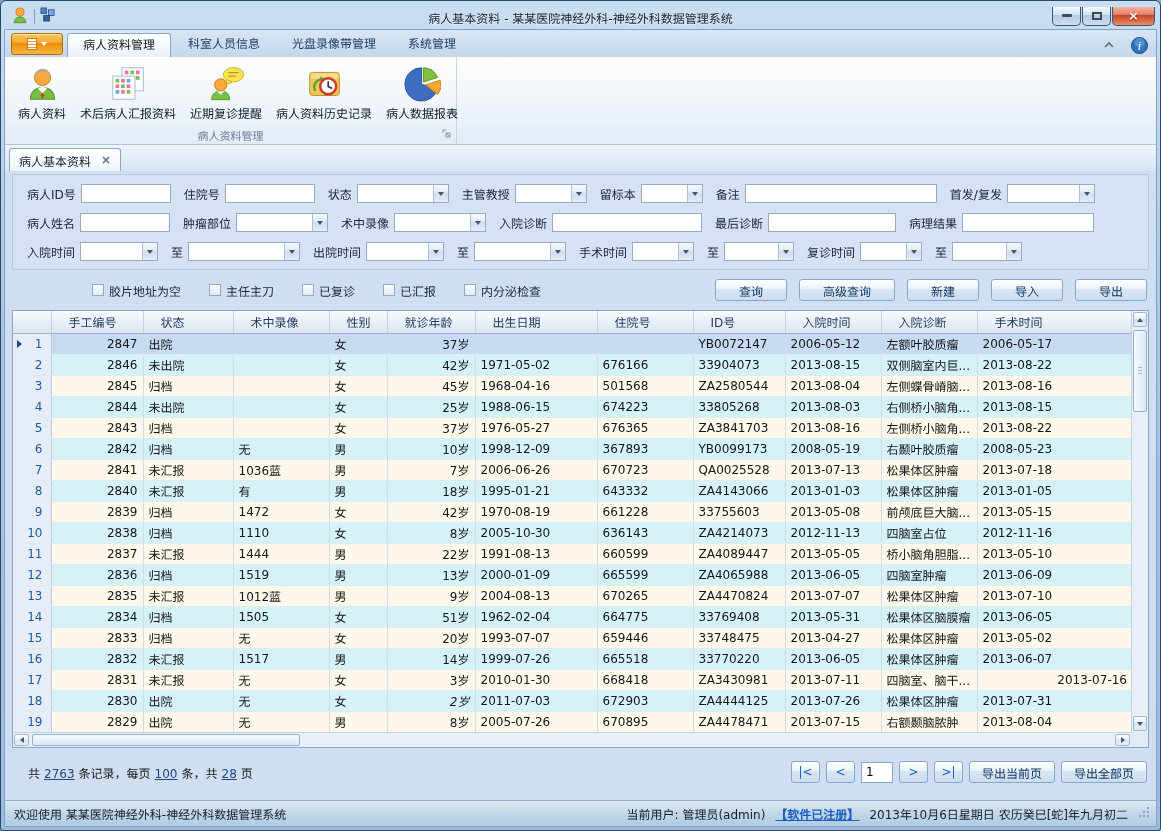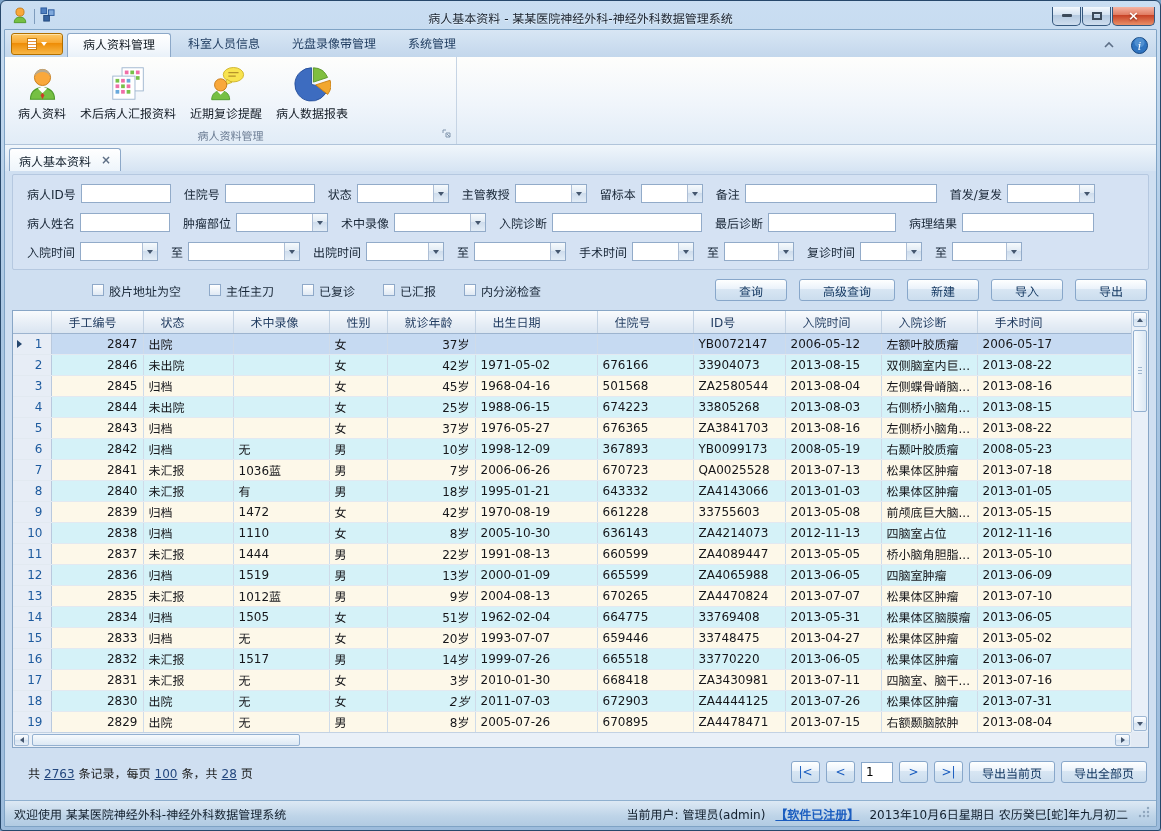--- a/index.html
+++ b/index.html
@@ -237,20 +237,33 @@
                 <svg width="37" height="37" viewBox="0 0 40 40">
                   <ellipse cx="27.5" cy="10.5" rx="11" ry="7.8" fill="#f8e34f" stroke="#cdb32a"></ellipse>
                   <path d="M20.5 15.5l-3.5 6.5 9-3.2z" fill="#f8e34f" stroke="#cdb32a"></path>
                   <path d="M22 8.2h11M22 12h8" stroke="#b5922b" stroke-width="1.5"></path>
                   <path d="M4 37.5c0-6.5 4.5-9.5 9.7-9.5s9.7 3 9.7 9.5z" fill="#76c043" stroke="#4d9a28"></path>
                   <path d="M10 28.5l3.7 3.6 3.7-3.6-3.7-1.6z" fill="#fff"></path>
                   <circle cx="13.7" cy="21.5" r="6.6" fill="#f9a83b" stroke="#c57a16"></circle>
                 </svg>
               </div>
               <div class="rlabel">近期复诊提醒</div>
+            </div>
+            <div class="rbtn">
+              <div class="ricon">
+                <svg width="37" height="37" viewBox="0 0 40 40">
+                  <rect x="4" y="8" width="32" height="25" rx="3" fill="#eec35a" stroke="#bd8c25"></rect>
+                  <rect x="5" y="9" width="30" height="6" rx="2" fill="#f7d98c"></rect>
+                  <path d="M10 28c-3.2-5.5.5-11.5 6.5-12.7" stroke="#57a52f" stroke-width="2.4" fill="none"></path>
+                  <path d="M15 12.6l5.4 1.8-3.6 4z" fill="#57a52f"></path>
+                  <circle cx="24" cy="23" r="8.6" fill="#fff" stroke="#cf3a28" stroke-width="2.6"></circle>
+                  <path d="M24 17.5v5.8l4.2 2.2" stroke="#333" stroke-width="1.8" fill="none"></path>
+                </svg>
+              </div>
+              <div class="rlabel">病人资料历史记录</div>
             </div>
             <div class="rbtn">
               <div class="ricon">
                 <svg width="37" height="37" viewBox="0 0 40 40">
                   <path d="M19 21V3A18 18 0 1 0 36.5 25z" fill="#3d6cc0" stroke="#27509c"></path>
                   <path d="M21 18.5V3a17 17 0 0 1 15.3 10.4z" fill="#7fbf3f" stroke="#5a9427"></path>
                   <path d="M23.5 21.5l15.5-5a16.5 16.5 0 0 1-2.6 15.3z" fill="#f2a72e" stroke="#c97f12"></path>
                 </svg>
               </div>
               <div class="rlabel">病人数据报表</div>
@@ -733,21 +746,21 @@
                 <td style="text-align: right;">2831</td>
                 <td style="text-align: left;">未汇报</td>
                 <td style="text-align: left;">无</td>
                 <td style="text-align: left;">女</td>
                 <td style="text-align: right;">3岁</td>
                 <td style="text-align: left;">2010-01-30</td>
                 <td style="text-align: left;">668418</td>
                 <td style="text-align: left;">ZA3430981</td>
                 <td style="text-align: left;">2013-07-11</td>
                 <td style="text-align: left;">四脑室、脑干...</td>
-                <td style="text-align: left;">2013-07-16</td>
+                <td style="text-align: right;">2013-07-16</td>
               </tr>
               <tr class="even">
                 <td class="rowhead" style="text-align: right;">18</td>
                 <td style="text-align: right;">2830</td>
                 <td style="text-align: left;">出院</td>
                 <td style="text-align: left;">无</td>
                 <td style="text-align: left;">女</td>
                 <td style="text-align: right; font-style: italic;">2岁</td>
                 <td style="text-align: left;">2011-07-03</td>
                 <td style="text-align: left;">672903</td>

